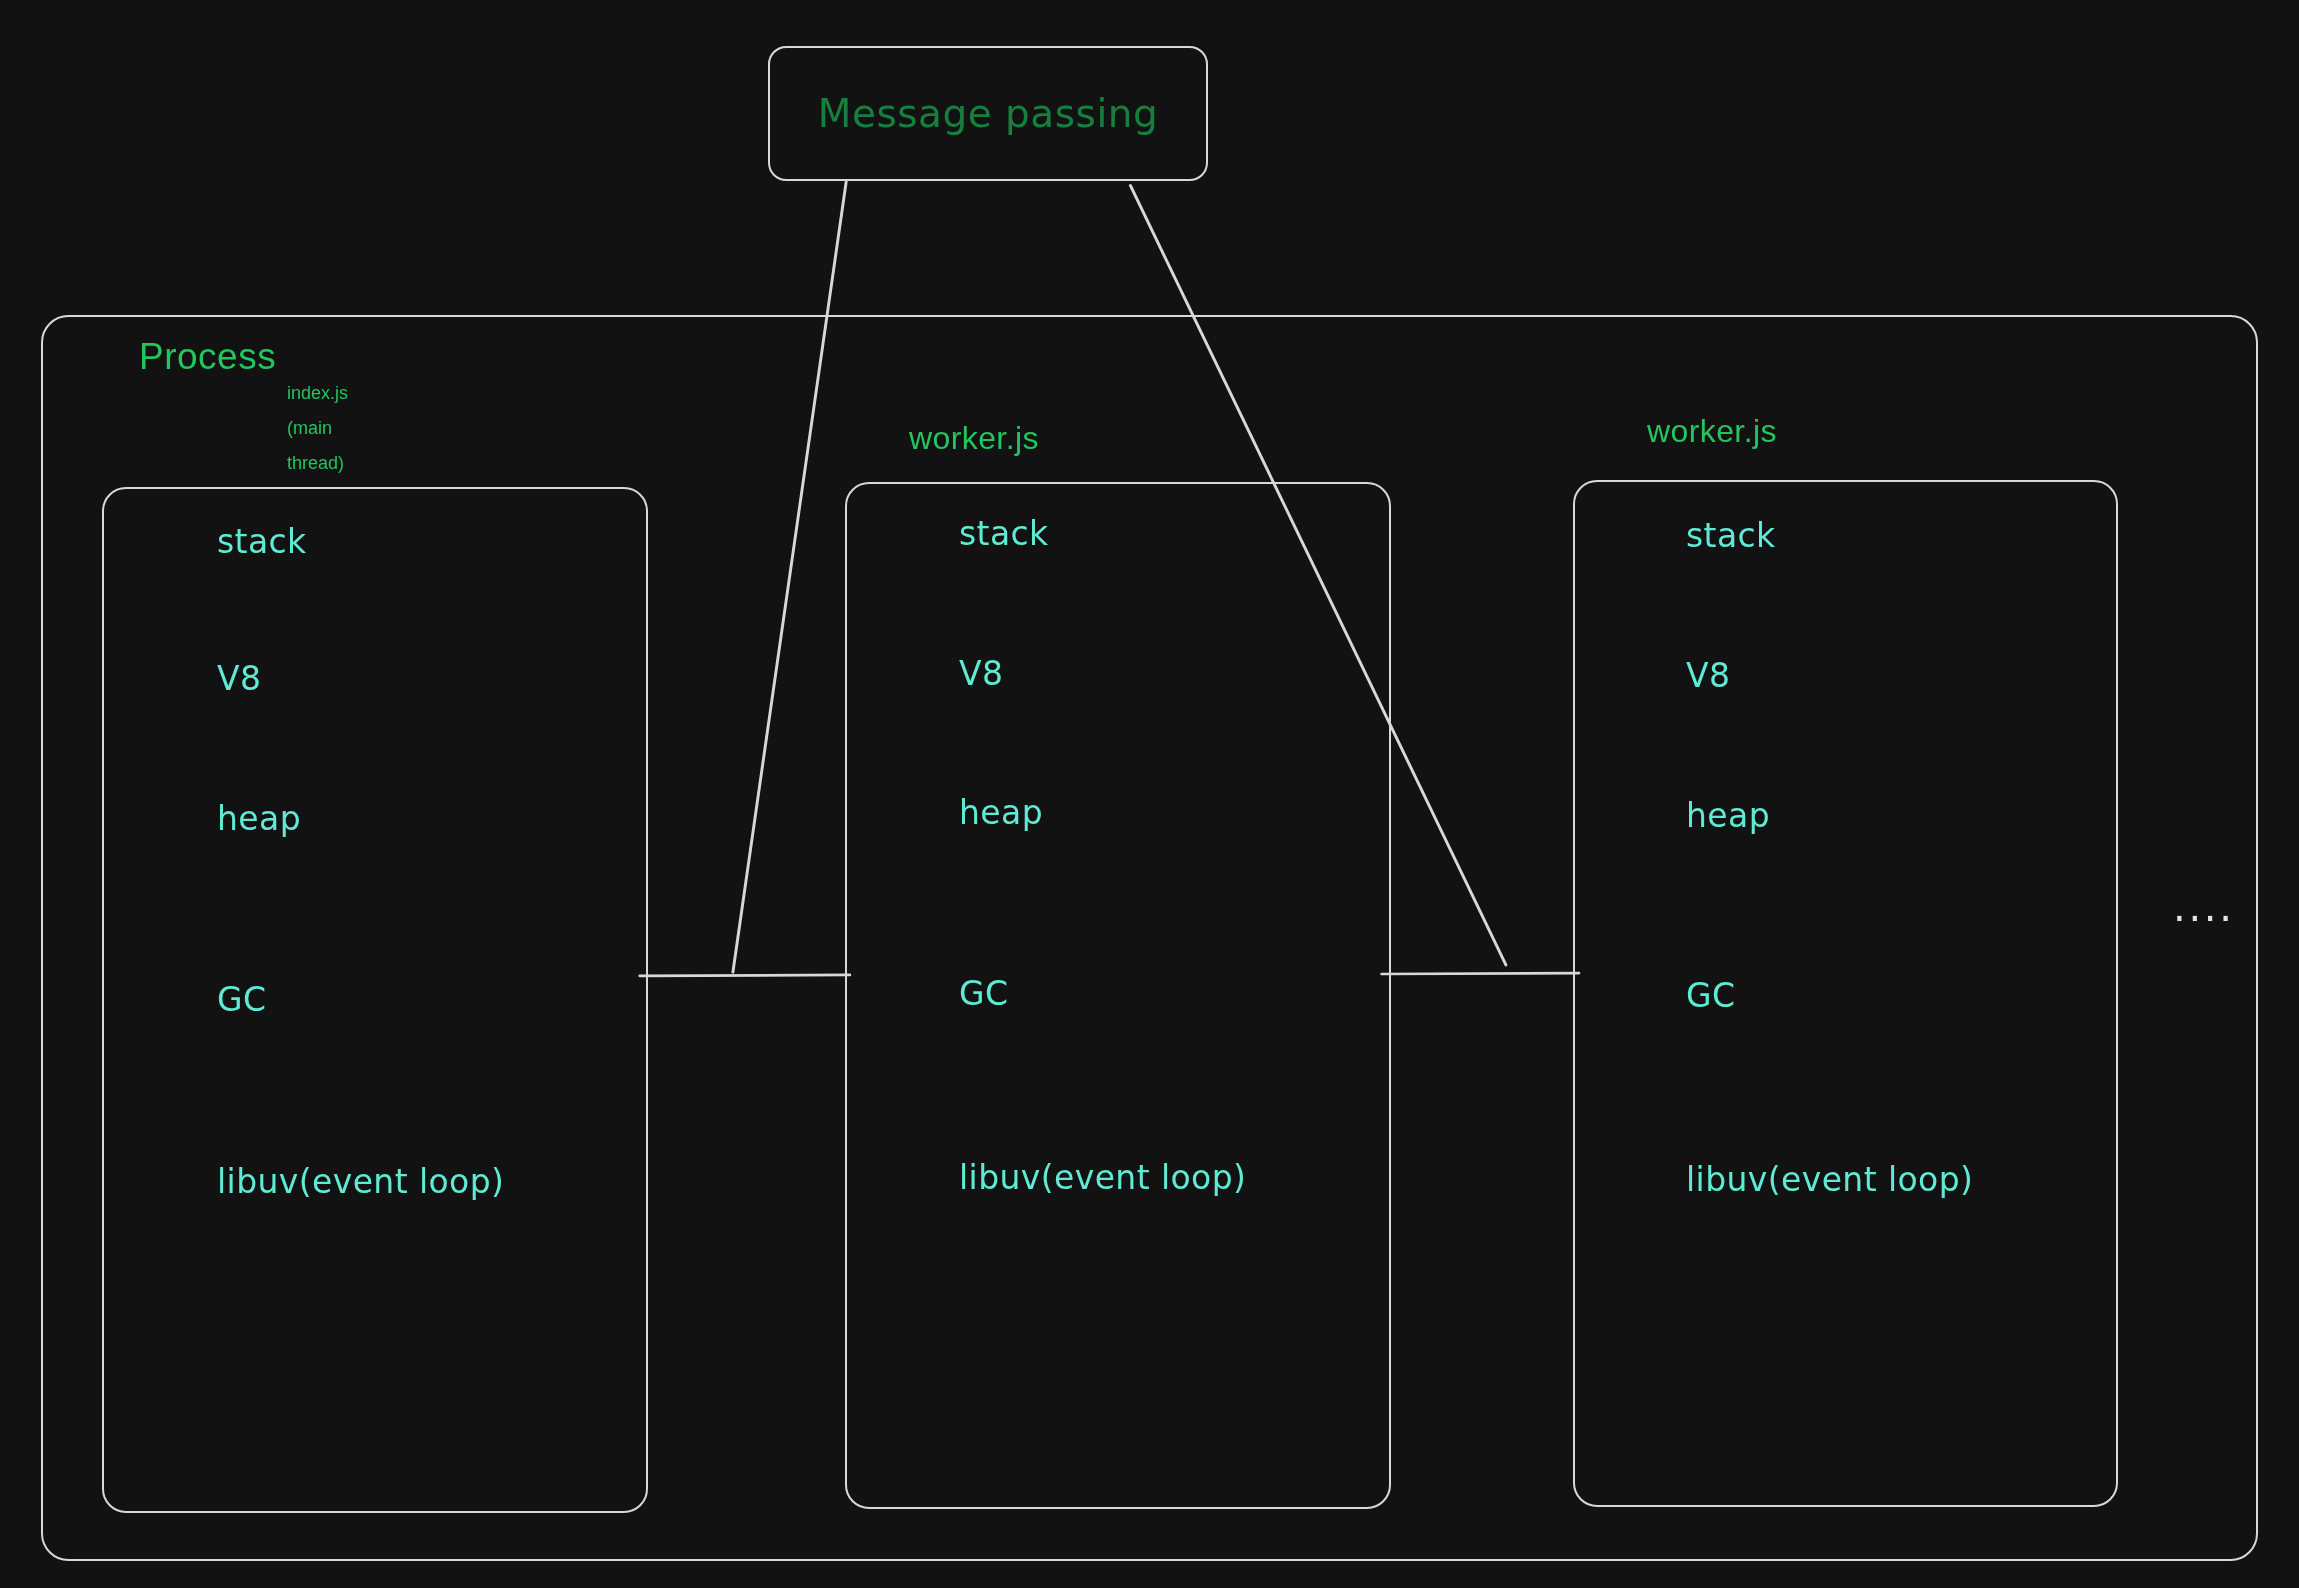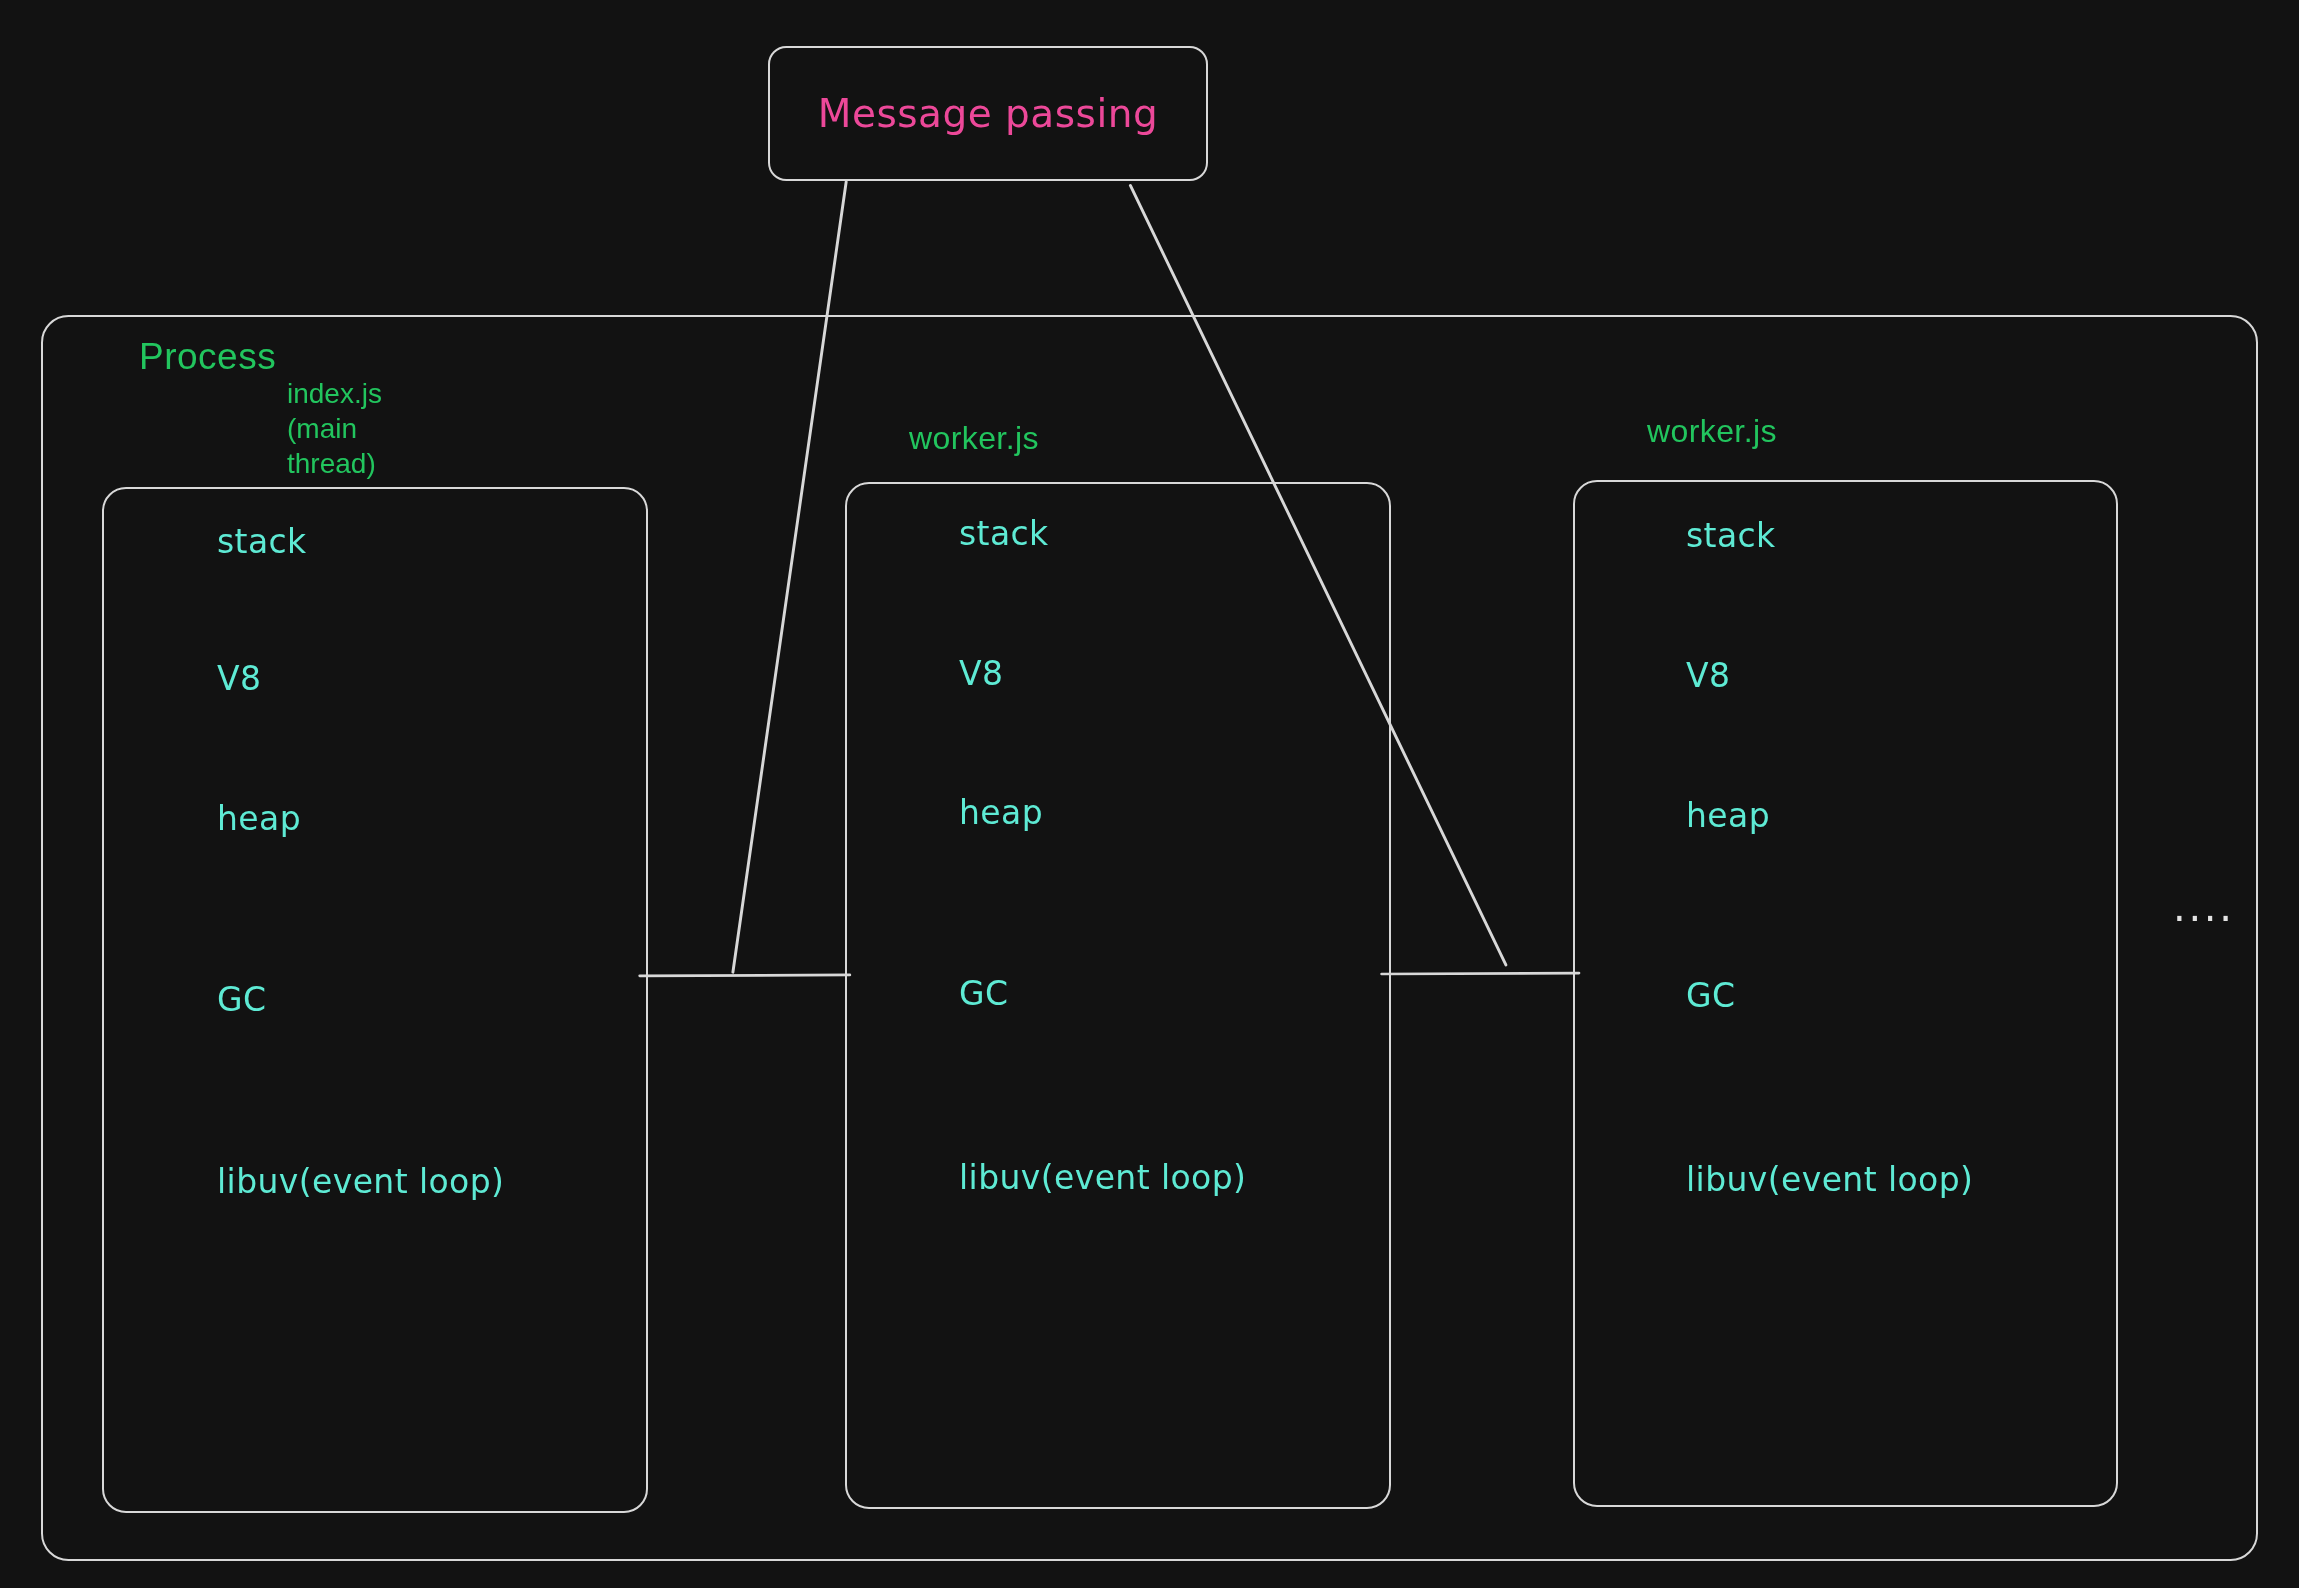--- a/index.html
+++ b/index.html
@@ -28,21 +28,21 @@
     left: 768px;
     top: 46px;
     width: 440px;
     height: 135px;
     border-radius: 18.3px;
     display: flex;
     align-items: center;
     justify-content: center;
   }
   #msg-label {
-    color: #ec4899;
+    color: #15803d;
     font-size: 39px;
     letter-spacing: 0.5px;
     font-family: "DejaVu Sans", sans-serif;
   }
   #process-box {
     left: 41px;
     top: 315px;
     width: 2217px;
     height: 1246px;
     border-radius: 27.4px;
@@ -59,21 +59,21 @@
   }
   #process-label {
     left: 139px;
     top: 336px;
     font-size: 37px;
     letter-spacing: 0.5px;
   }
   #index-label {
     left: 287px;
     top: 376px;
-    font-size: 28px;
+    font-size: 18px;
     line-height: 35px;
   }
   .worker-label {
     font-size: 32px;
     letter-spacing: 0.4px;
   }
   #worker-label-1 { left: 909px; top: 420px; }
   #worker-label-2 { left: 1647px; top: 413px; }
 
   .item {

